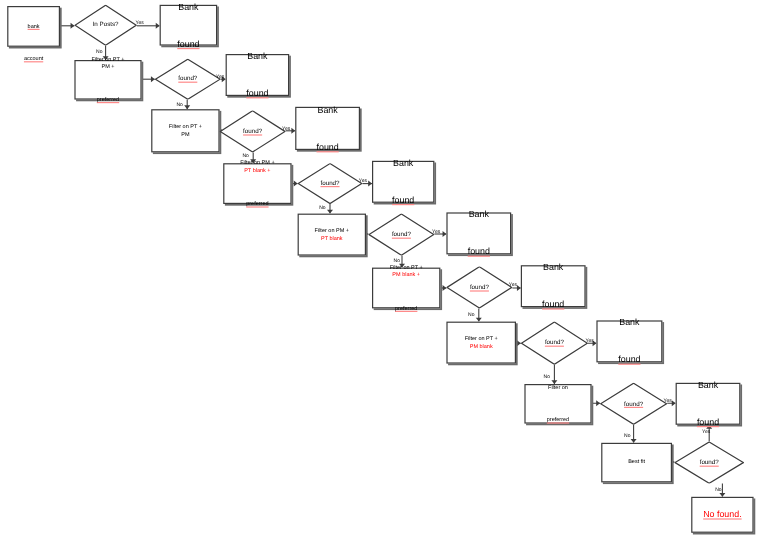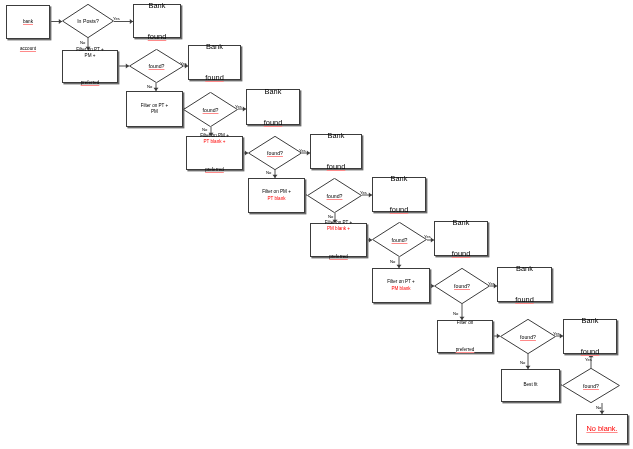--- a/index.html
+++ b/index.html
@@ -372,21 +372,21 @@
         </div>
       </div>
       <div class="dec" style="left: 562px; top: 368px; width: 58px; height: 35px;">
         <svg class="dshape" viewBox="0 0 100 100" preserveAspectRatio="none">
           <polygon points="50,1 99,50 50,99 1,50" fill="#ffffff" stroke="#3c3c3c" stroke-width="1" vector-effect="non-scaling-stroke"></polygon>
         </svg>
         <div class="dlabel"><span class="uline">found?</span></div>
       </div>
       <div class="node term shadow" style="left: 576px; top: 414px; width: 52px; height: 30px;">
         <div class="lines">
-          <span class="redu">No blank.</span>
+          <span class="redu">No found.</span>
         </div>
       </div>
     </div>
   <div id="label-layer">
       <div class="edge-label" style="left: 113px; top: 17px;">Yes</div>
       <div class="edge-label" style="left: 80px; top: 41px;">No</div>
       <div class="edge-label" style="left: 180px; top: 62px;">Yes</div>
       <div class="edge-label" style="left: 147px; top: 85px;">No</div>
       <div class="edge-label" style="left: 235px; top: 105px;">Yes</div>
       <div class="edge-label" style="left: 202px; top: 128px;">No</div>

